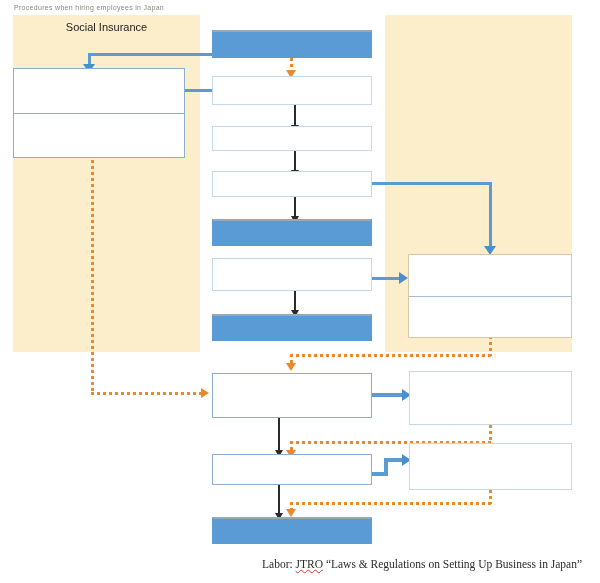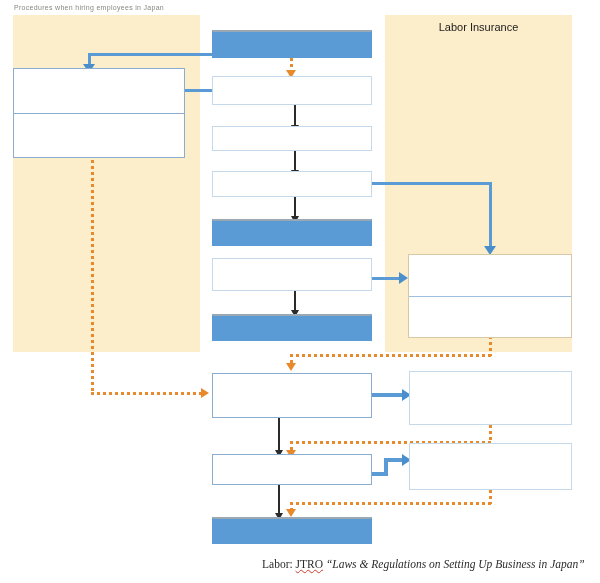--- a/index.html
+++ b/index.html
@@ -132,33 +132,33 @@
     font-size: 11.5px;
     color: #2b2b2b;
     white-space: nowrap;
   }
   .source .sp {
     text-decoration: underline;
     text-decoration-style: wavy;
     text-decoration-color: #d03a2a;
     text-decoration-thickness: 1px;
   }
-  .source .ital { font-style: italic; }
+  .source .ital { }
 </style>
 </head>
 <body>
 
 <div id="canvas">
 
   <div class="ghost-title" style="left:14px; top:4px; width:170px;">Procedures when hiring employees in Japan</div>
 
   <div class="lane" style="left:13px; top:15px; width:187px; height:337px;"></div>
   <div class="lane" style="left:385px; top:15px; width:187px; height:337px;"></div>
 
-  <div class="lane-label" style="left:385px; top:21px; width:187px;">Labor Insurance</div>
+  <div class="lane-label" style="left:13px; top:21px; width:187px;">Social Insurance</div>
 
   <div class="seg" style="left:88px; top:53px; width:127px; height:3px;"></div>
   <div class="seg" style="left:88px; top:53px; width:3px; height:13px;"></div>
   <div class="arrow down-blue" style="left:83px; top:64px;"></div>
 
   <div class="seg" style="left:185px; top:89px; width:32px; height:3px;"></div>
   <div class="arrow left-blue" style="left:176px; top:84px;"></div>
 
   <div class="seg" style="left:370px; top:182px; width:122px; height:3px;"></div>
   <div class="seg" style="left:489px; top:182px; width:3px; height:66px;"></div>

